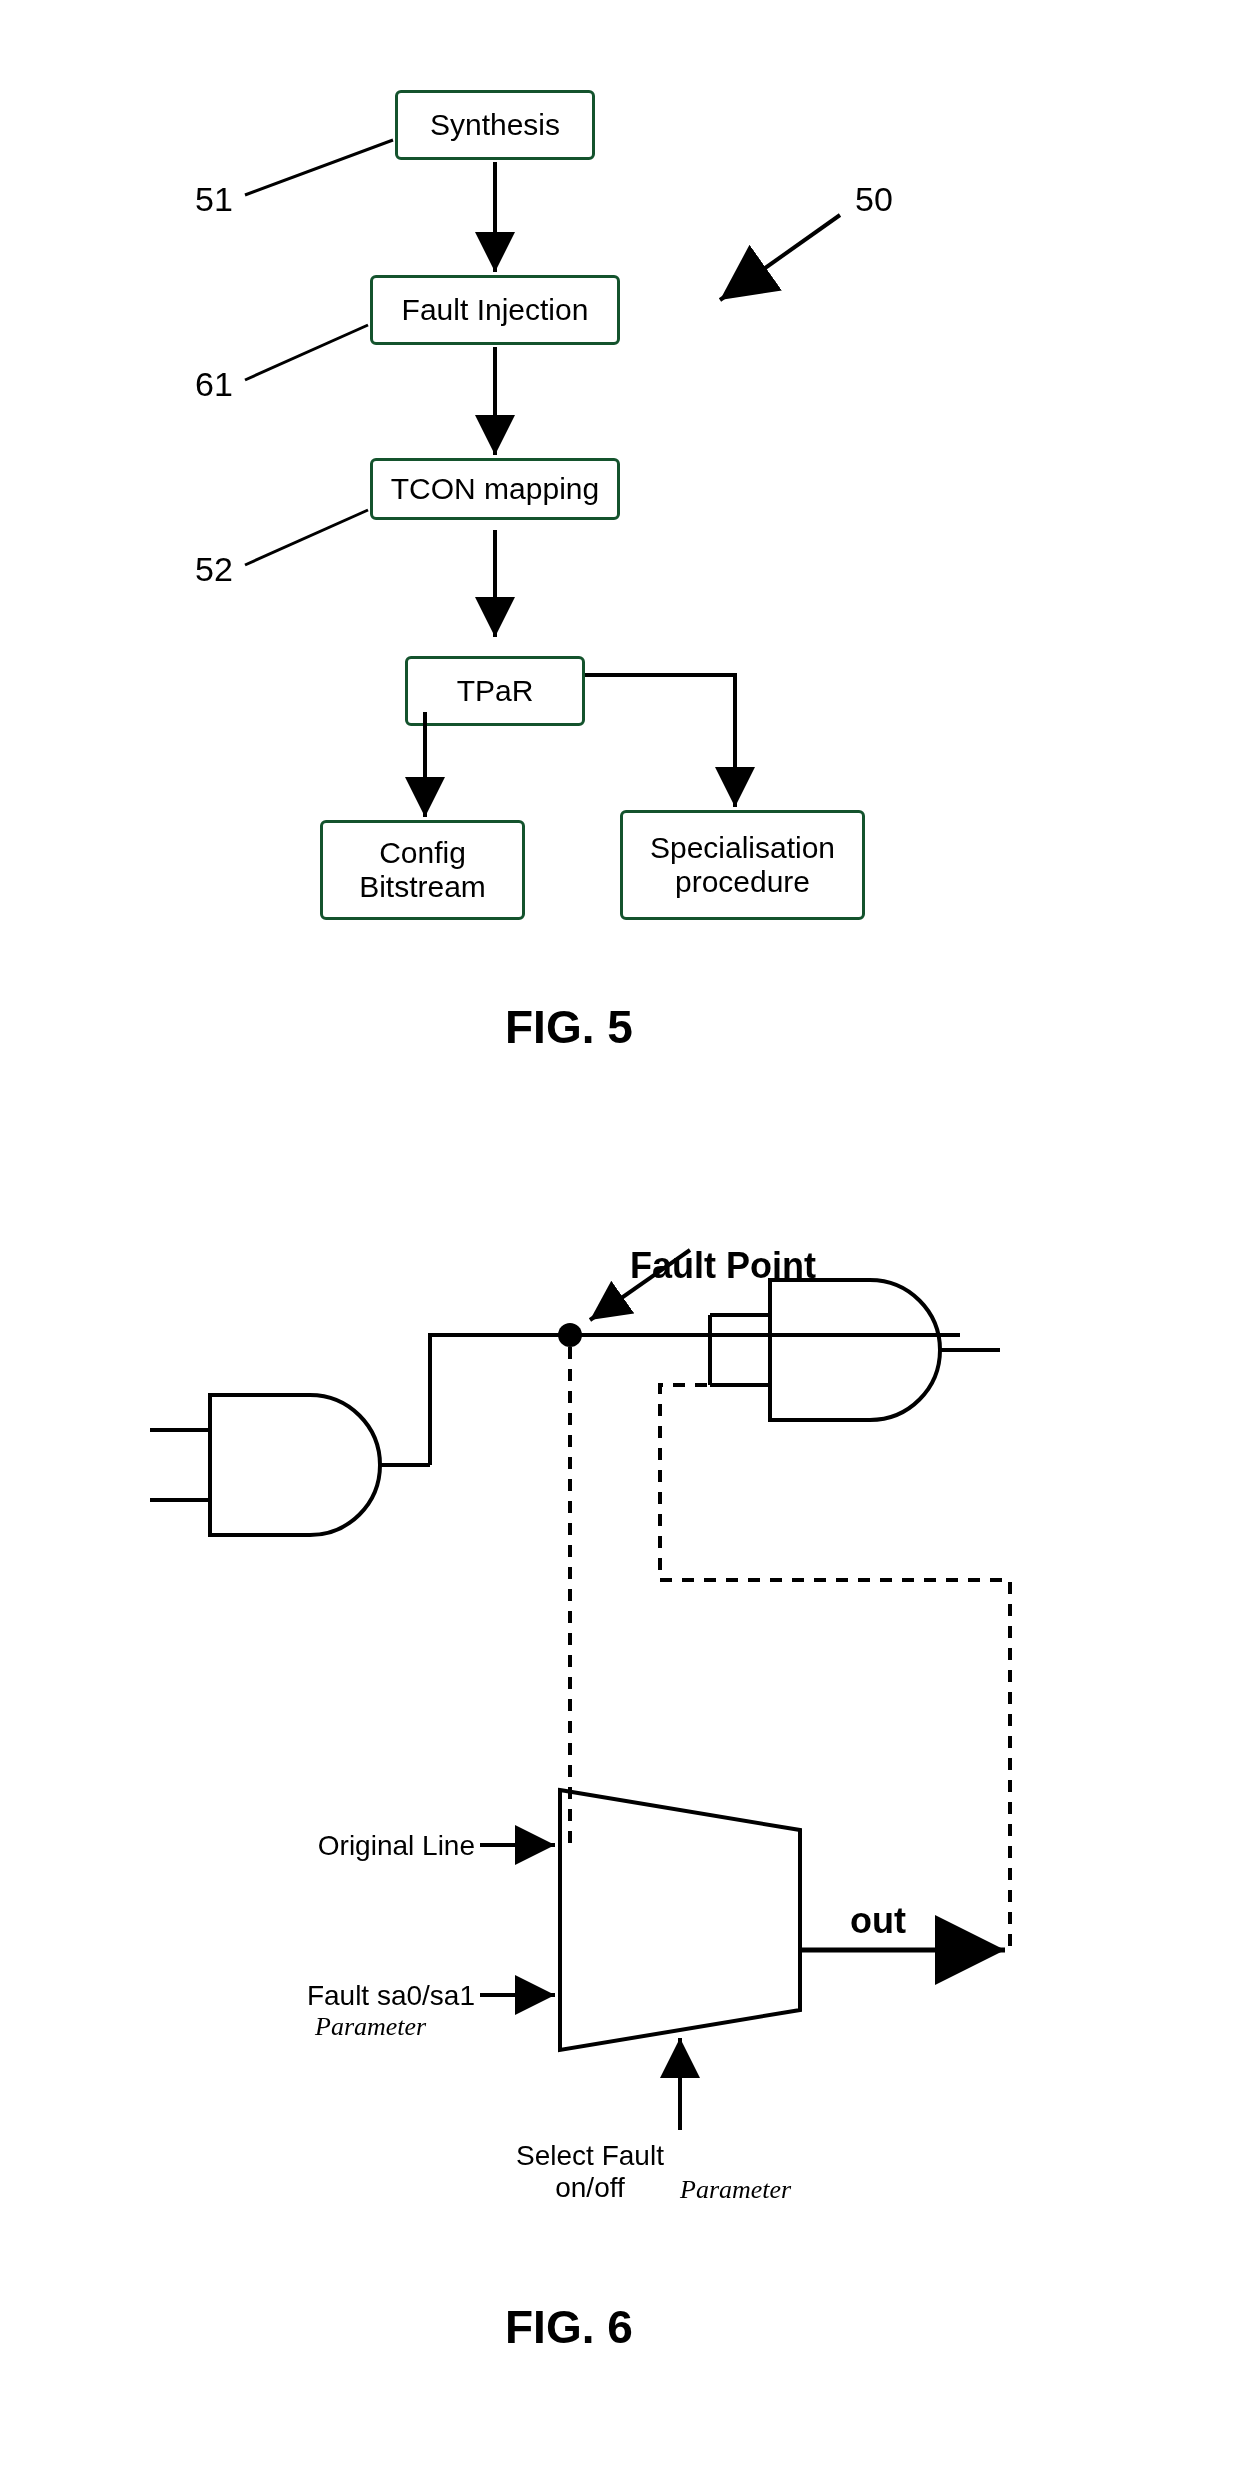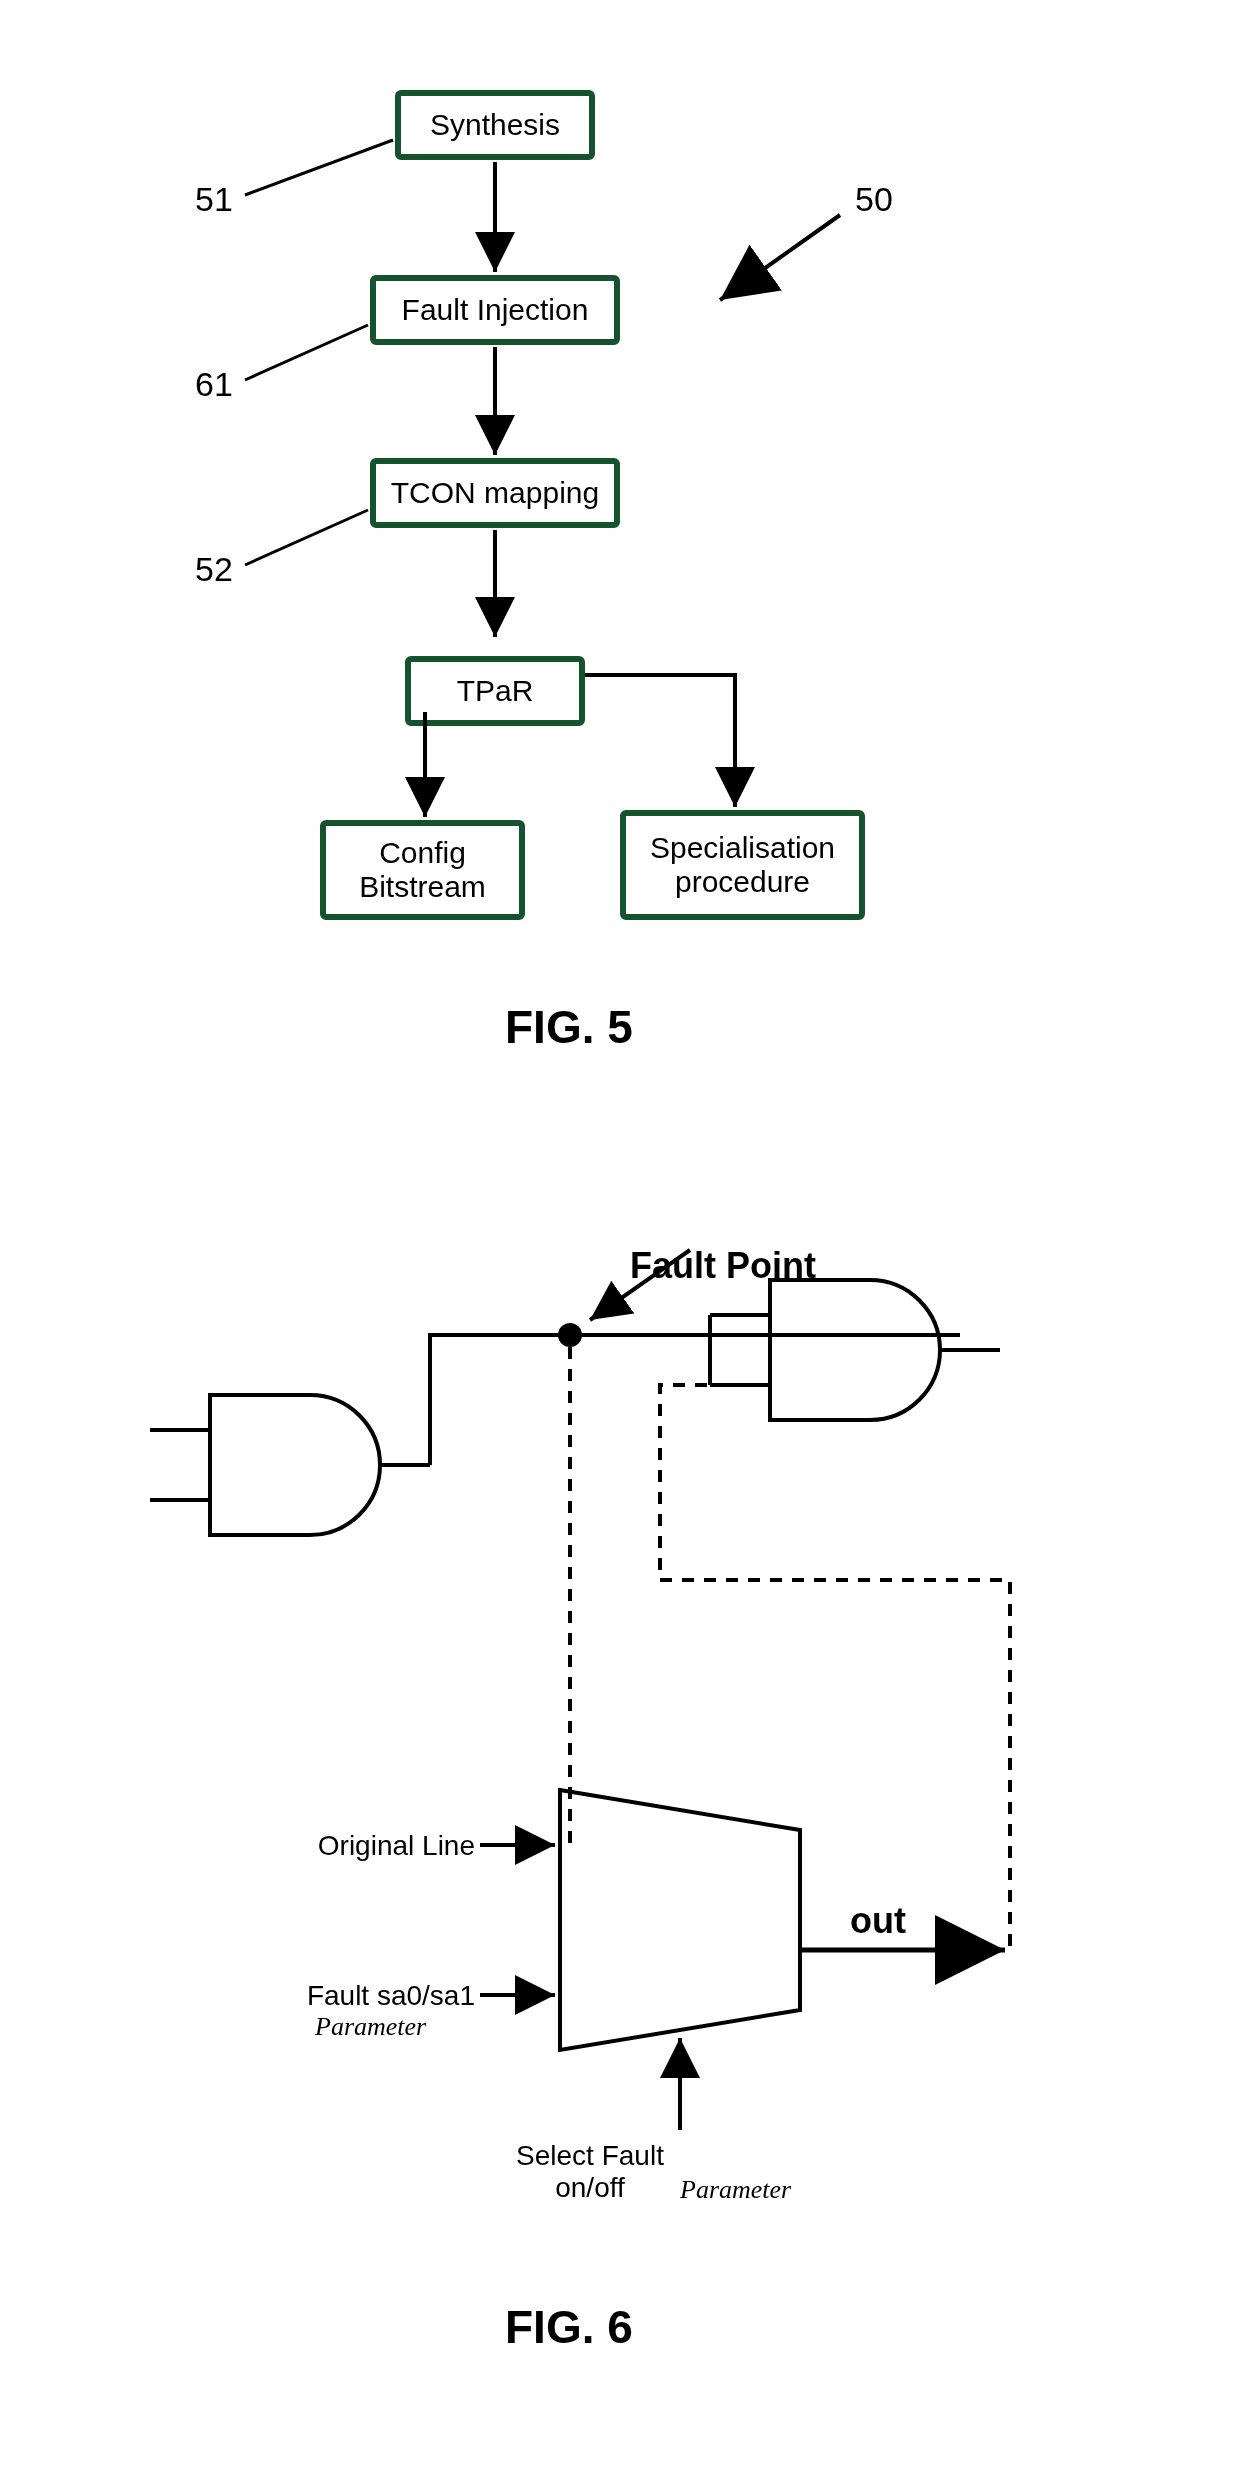--- a/index.html
+++ b/index.html
@@ -10,21 +10,21 @@
     font-family: Arial, sans-serif;
     width: 1240px;
   }
   .page {
     position: relative;
     width: 1240px;
     height: 2487px;
   }
   .box {
     position: absolute;
-    border: 6px solid #14532d;
+    border: 3px solid #14532d;
     border-radius: 6px;
     background: #fff;
     display: flex;
     align-items: center;
     justify-content: center;
     text-align: center;
     font-size: 30px;
     padding: 8px 14px;
   }
   .label {
@@ -61,21 +61,21 @@
 <div class="page">
 
   <div class="box" style="left:395px; top:90px; width:200px; height:70px;">
     <span>Synthesis</span>
   </div>
 
   <div class="box" style="left:370px; top:275px; width:250px; height:70px;">
     <span>Fault Injection</span>
   </div>
 
-  <div class="box" style="left:370px; top:458px; width:250px; height:70px;">
+  <div class="box" style="left:370px; top:458px; width:250px; height:62px;">
     <span>TCON mapping</span>
   </div>
 
   <div class="box" style="left:405px; top:656px; width:180px; height:70px;">
     <span>TPaR</span>
   </div>
 
   <div class="box" style="left:320px; top:820px; width:205px; height:100px; white-space:pre-line;">
     <span>Config
 Bitstream</span>

